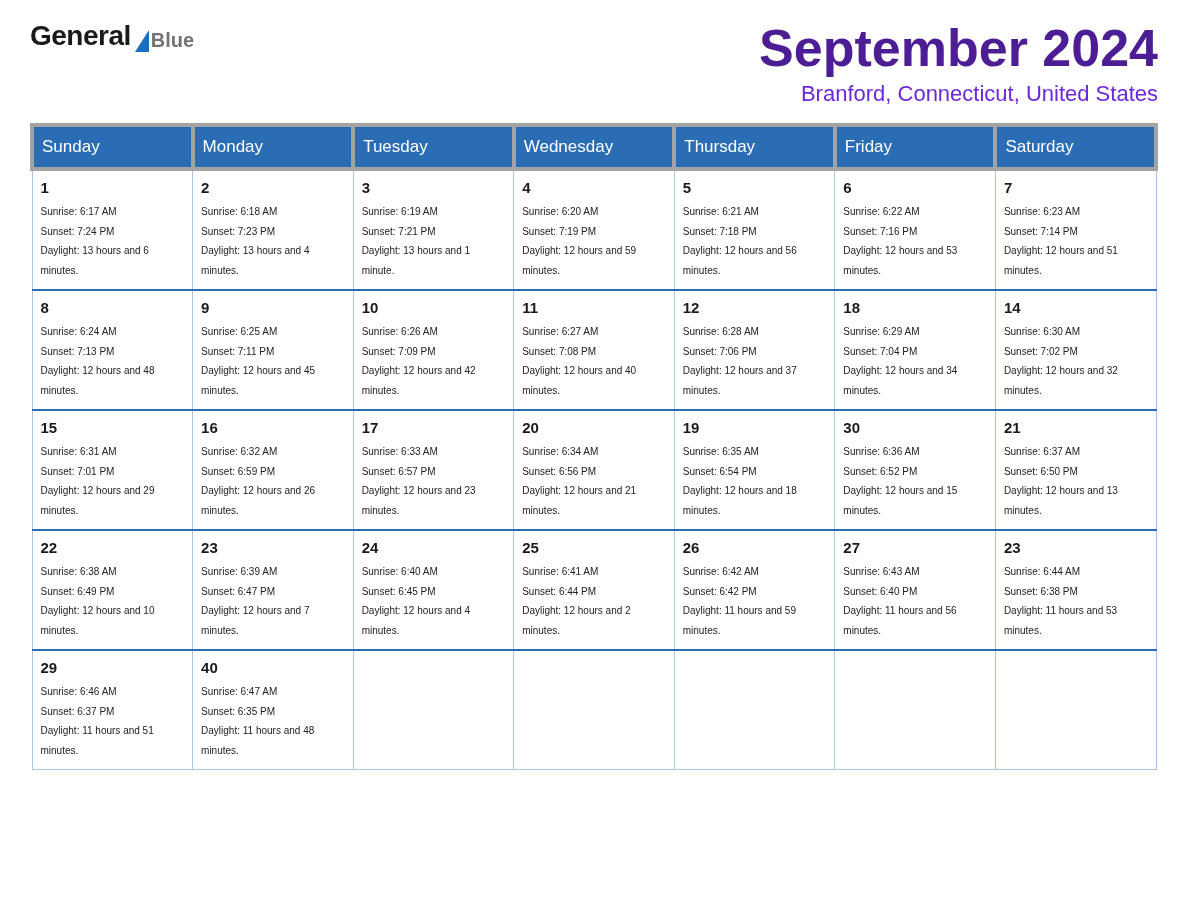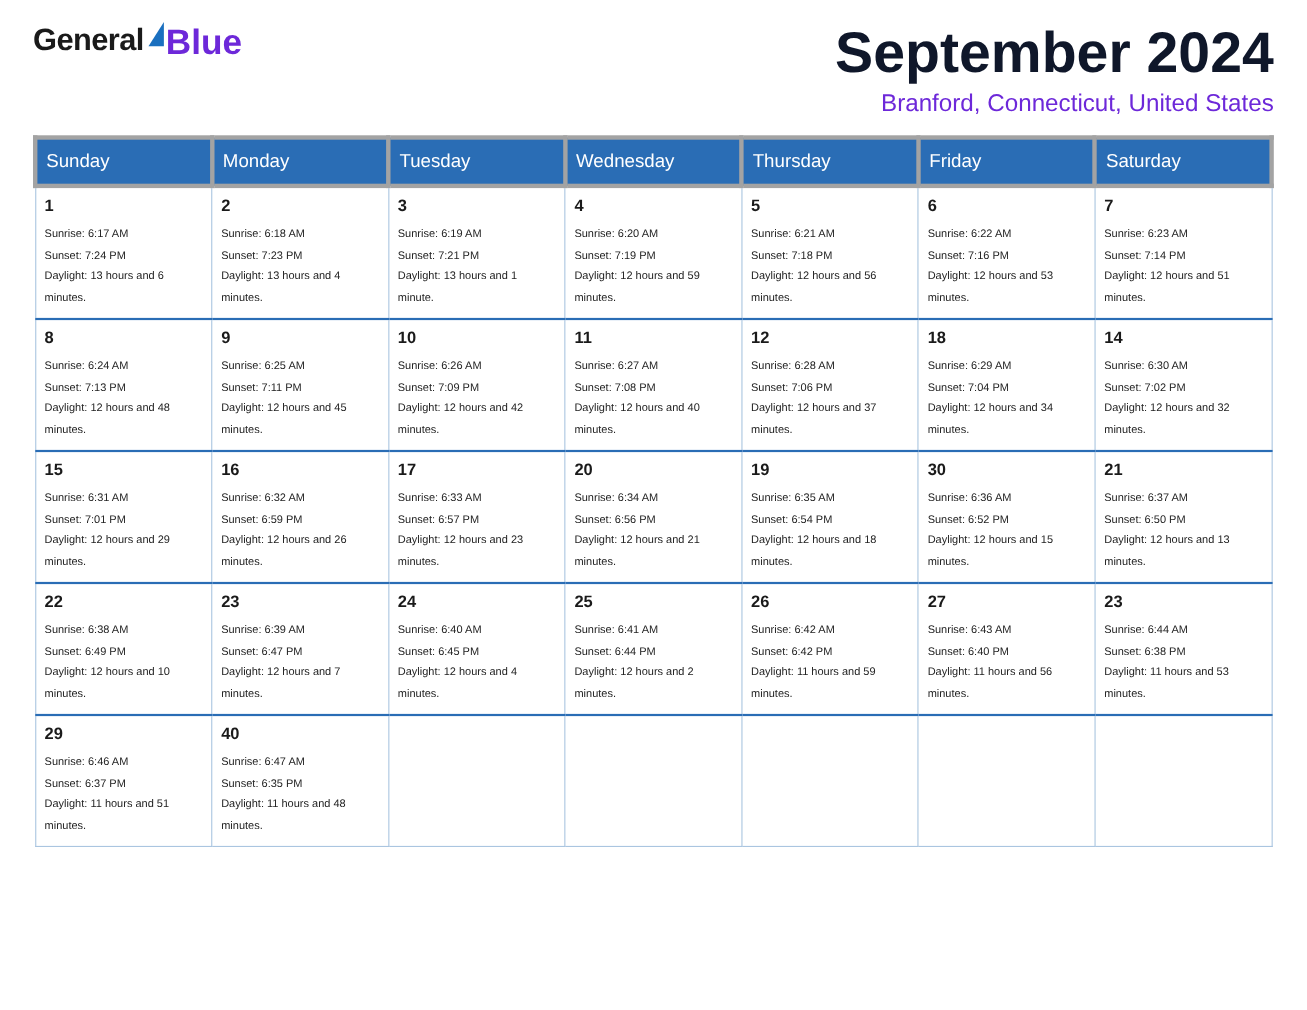--- a/index.html
+++ b/index.html
@@ -17,50 +17,50 @@
       align-items: flex-start;
       margin-bottom: 16px;
     }
     .logo {
       display: flex;
       flex-direction: column;
       align-items: flex-start;
     }
     .logo-top {
       display: flex;
-      align-items: flex-start;
+      align-items: flex-end;
     }
     .logo-general {
       font-size: 28px;
       font-weight: bold;
       color: #1a1a1a;
       letter-spacing: -0.5px;
     }
     .logo-triangle {
       width: 0;
       height: 0;
       border-left: 14px solid transparent;
       border-right: 0px solid transparent;
       border-bottom: 22px solid #1a6fbf;
       margin-left: 4px;
       margin-bottom: 0;
     }
     .logo-blue {
-      font-size: 32px;
-      font-weight: bold;
-      color: #6d28d9;
+      font-size: 20px;
+      font-weight: bold;
+      color: #737373;
       margin-left: 2px;
     }
     .title-block {
       text-align: right;
     }
     .main-title {
       font-size: 52px;
       font-weight: bold;
-      color: #0f172a;
+      color: #4c1d95;
       line-height: 1.1;
     }
     .subtitle {
       font-size: 22px;
       color: #6d28d9;
       margin-top: 4px;
     }
     .calendar {
       width: 100%;
       border-collapse: collapse;

